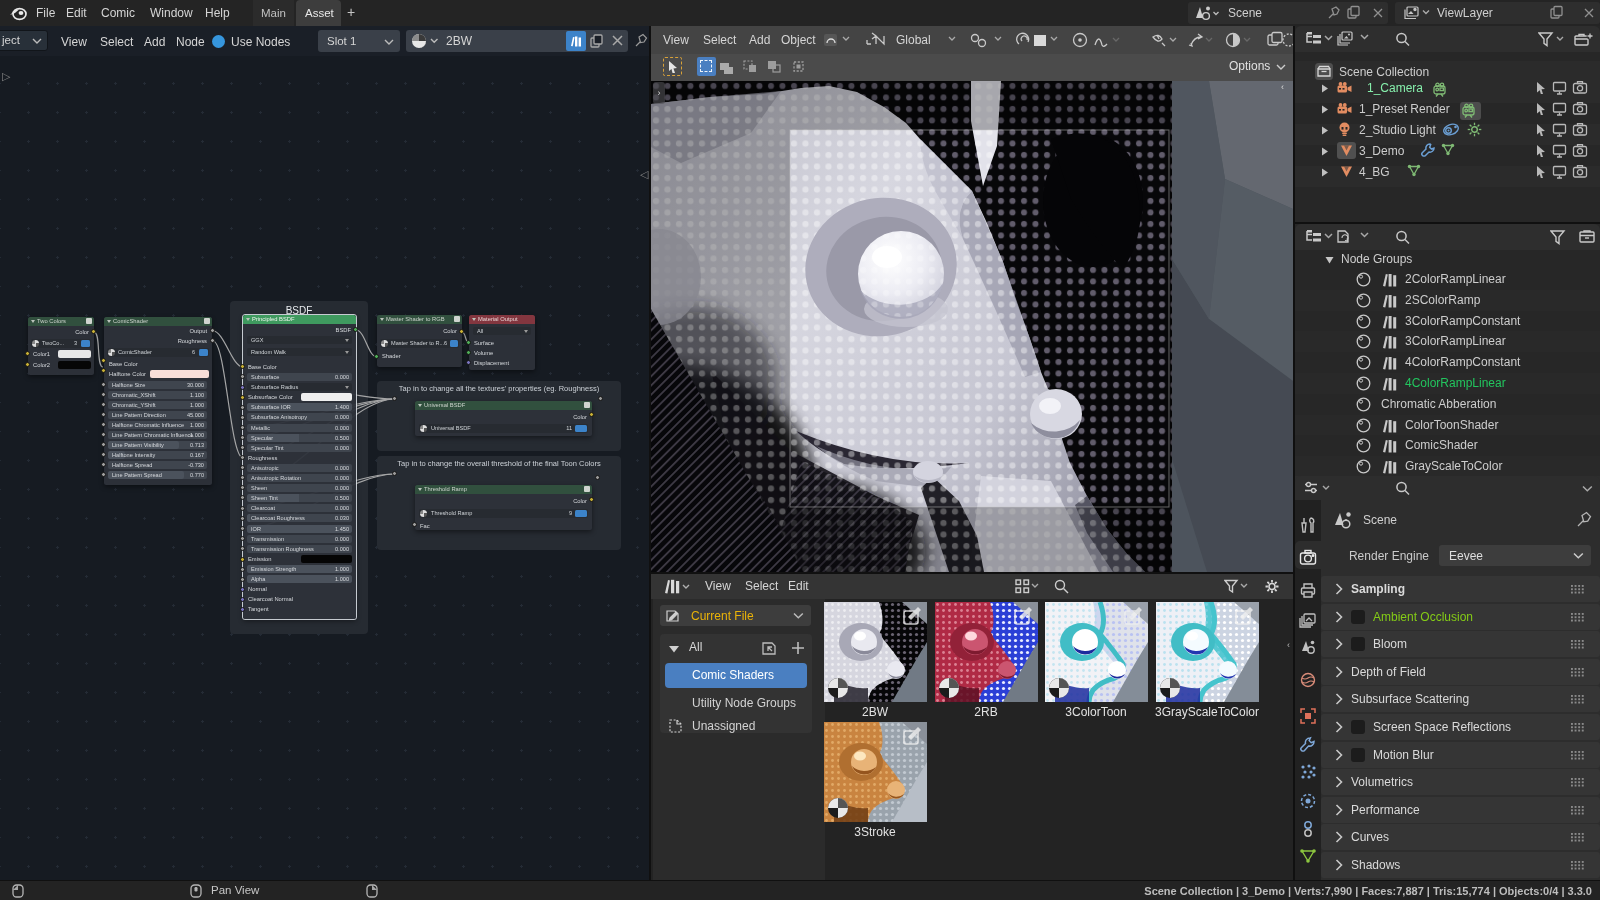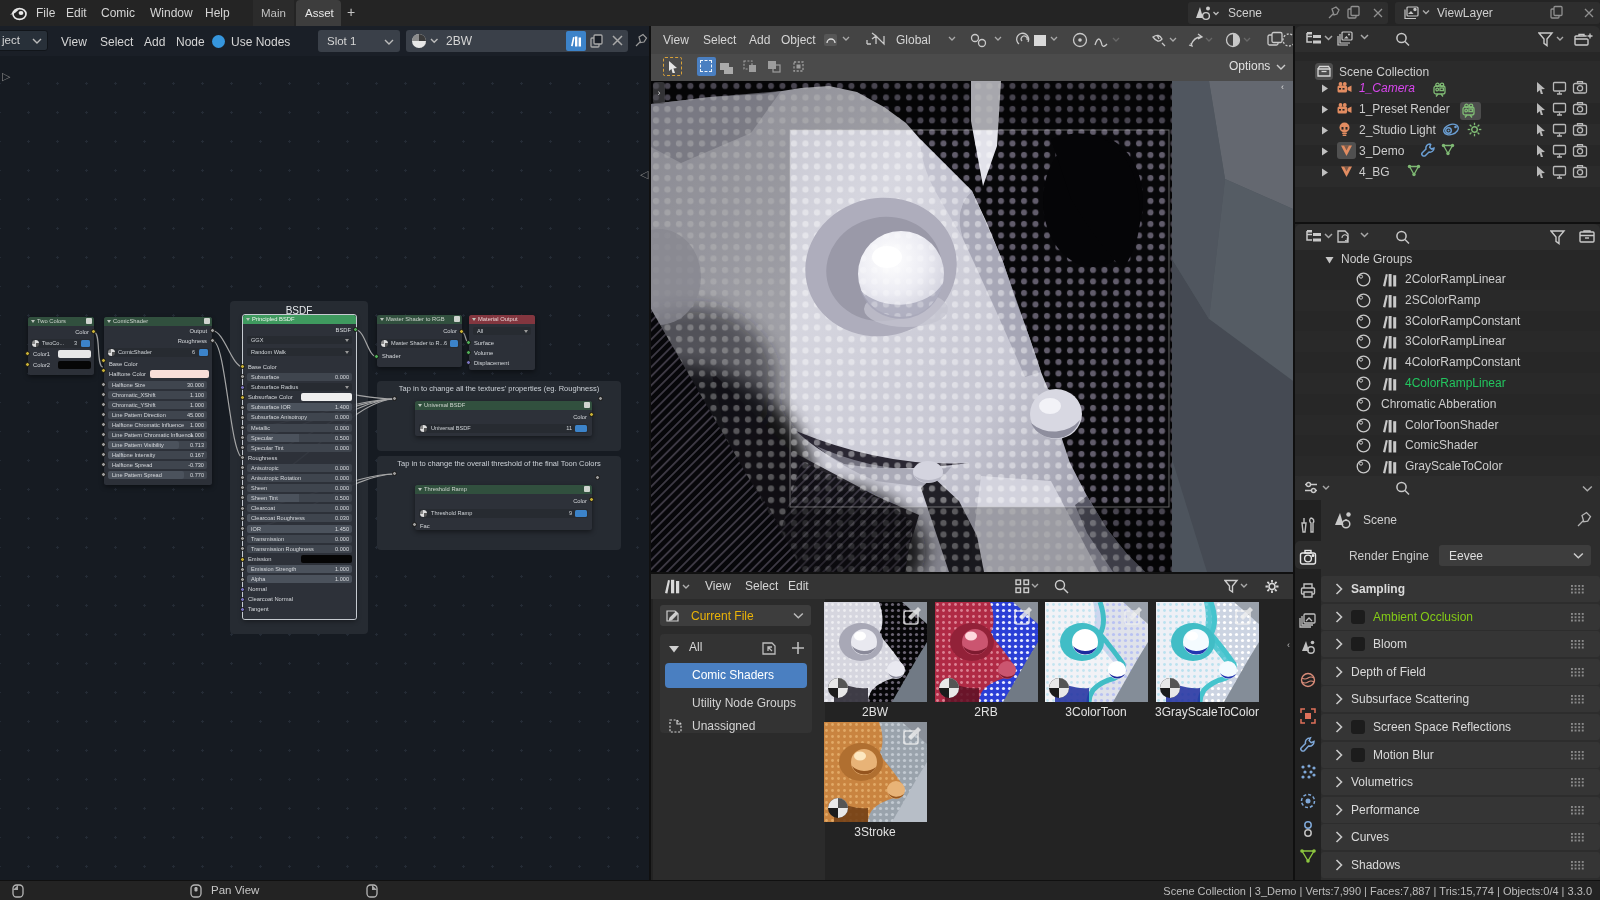--- a/index.html
+++ b/index.html
@@ -903,21 +903,21 @@
 <svg class="abs" style="left:42px;top:30px;" width="15" height="12" viewBox="0 0 15 12">
 <g fill="#e28c61">
             <rect x="0.5" y="3.5" width="9.5" height="7" rx="1.5"></rect>
             <circle cx="3.5" cy="2" r="1.9"></circle>
             <circle cx="7.8" cy="2" r="1.9"></circle>
             <path d="M10.5,5.5 l4,-2 v6.5 l-4,-2 Z"></path>
           </g>
 <rect x="2" y="6" width="2" height="1.6" fill="#262626"></rect>
           <rect x="5.5" y="6" width="2" height="1.6" fill="#262626"></rect>
         </svg>
-<div class="abs txt" style="left:64px;top:29px;color:#d946ef;font-style:italic;">1_Camera</div>
+<div class="abs txt" style="left:72px;top:29px;color:#86efac;">1_Camera</div>
 <svg class="abs" style="left:135px;top:28px;" width="22" height="19" viewBox="-4 -4 22 19">
 <g fill="none" stroke="#7fba74" stroke-width="1.3">
             <rect x="0" y="2" width="11" height="8" rx="2"></rect>
             <circle cx="3.5" cy="0.8" r="1.7"></circle>
             <circle cx="8" cy="0.8" r="1.7"></circle>
             <path d="M4,10 l-2,2.5 M7,10 l2,2.5"></path>
             <circle cx="3.2" cy="5.5" r="1.3"></circle>
             <rect x="6" y="4" width="3.4" height="2.6"></rect>
           </g>
         </svg>
@@ -1609,16 +1609,16 @@
     </svg>
     <svg class="abs" style="left:190px;top:3px;" width="12" height="14" viewBox="0 0 12 14">
       <rect x="1" y="1" width="10" height="12" rx="3.5" fill="none" stroke="#b5b5b5" stroke-width="1.3"></rect>
       <rect x="4.5" y="3" width="3" height="4.5" rx="1.2" fill="#b5b5b5"></rect>
     </svg>
     <div class="abs txt" style="left:211px;top:3px;font-size:11.5px;color:#c6c6c6;">Pan View</div>
     <svg class="abs" style="left:366px;top:3px;" width="12" height="14" viewBox="0 0 12 14">
       <rect x="1" y="1" width="10" height="12" rx="3.5" fill="none" stroke="#b5b5b5" stroke-width="1.3"></rect>
       <path d="M11,6 h-5 V1" fill="#b5b5b5" opacity="0.9"></path>
     </svg>
-    <div class="abs txt" style="right:8px;top:4px;font-size:11px;color:#bdbdbd;text-align:right;">Scene Collection | 3_Demo | Verts:7,990 | Faces:7,887 | Tris:15,774 | Objects:0/4 | 3.3.0</div>
+    <div class="abs txt" style="right:8px;top:4px;font-size:11px;color:#bdbdbd;text-align:right;font-weight:bold;">Scene Collection | 3_Demo | Verts:7,990 | Faces:7,887 | Tris:15,774 | Objects:0/4 | 3.3.0</div>
   </div>
 
 </div>
 
 </body></html>

